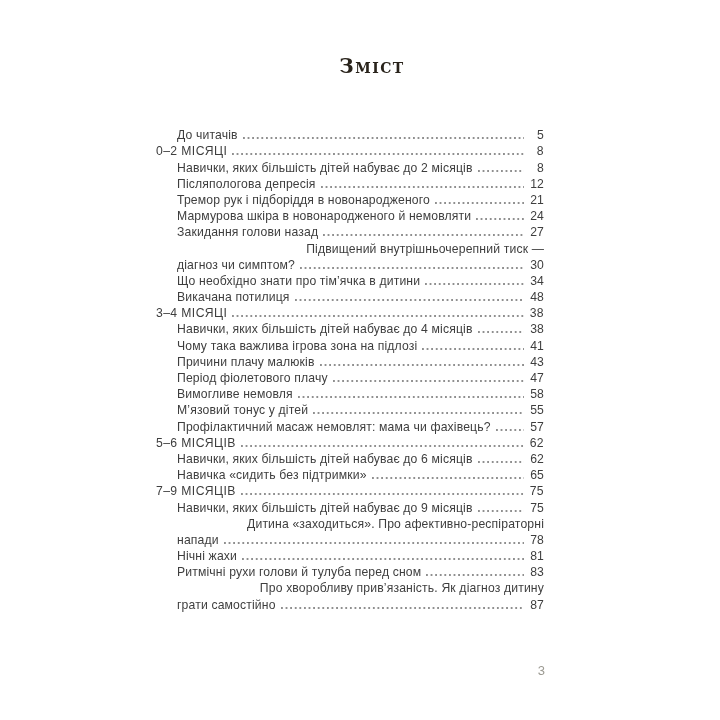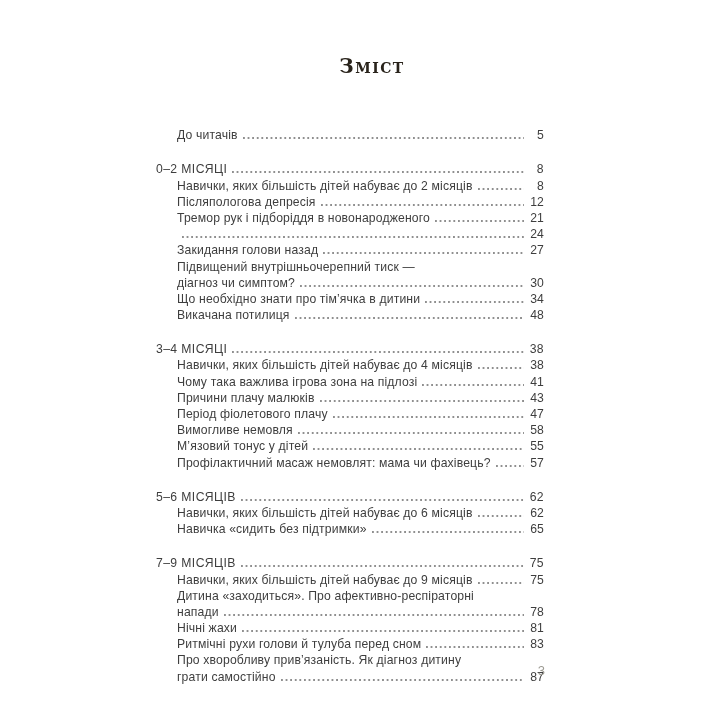--- a/index.html
+++ b/index.html
@@ -37,22 +37,22 @@
     font-size: 12.2px;
     letter-spacing: 0.15px;
     color: var(--text, #3e3e3e);
   }
   .row {
     display: flex;
     align-items: flex-end;
     height: 16.2px;
     white-space: nowrap;
   }
-  .row.sub { padding-left: 21px; }
-  .row.section { letter-spacing: 0.4px; margin-top: 18px; }
+  .row.sub { padding-left: 21px; justify-content: flex-end; }
+  .row.section { letter-spacing: 0.4px; }
   .label { flex: 0 0 auto; }
   .dots {
     flex: 1 1 auto;
     min-width: 6px;
     height: 2px;
     margin: 0 4px 3px 5px;
     background-image: radial-gradient(circle at 1px 1px, var(--dots, #8f8f8f) 0.9px, rgba(0,0,0,0) 1.15px);
     background-size: 4.6px 2px;
     background-repeat: repeat-x;
     background-position: left bottom;
@@ -97,20 +97,21 @@
         <span class="label">Післяпологова депресія</span>
         <span class="dots"></span>
         <span class="num">12</span>
       </div>
       <div class="row sub">
         <span class="label">Тремор рук і підборіддя в новонародженого</span>
         <span class="dots"></span>
         <span class="num">21</span>
       </div>
       <div class="row sub">
+        <span class="label">Мармурова шкіра в новонародженого й немовляти</span>
         <span class="dots"></span>
         <span class="num">24</span>
       </div>
       <div class="row sub">
         <span class="label">Закидання голови назад</span>
         <span class="dots"></span>
         <span class="num">27</span>
       </div>
       <div class="row sub">
         <span class="label">Підвищений внутрішньочерепний тиск —</span>

